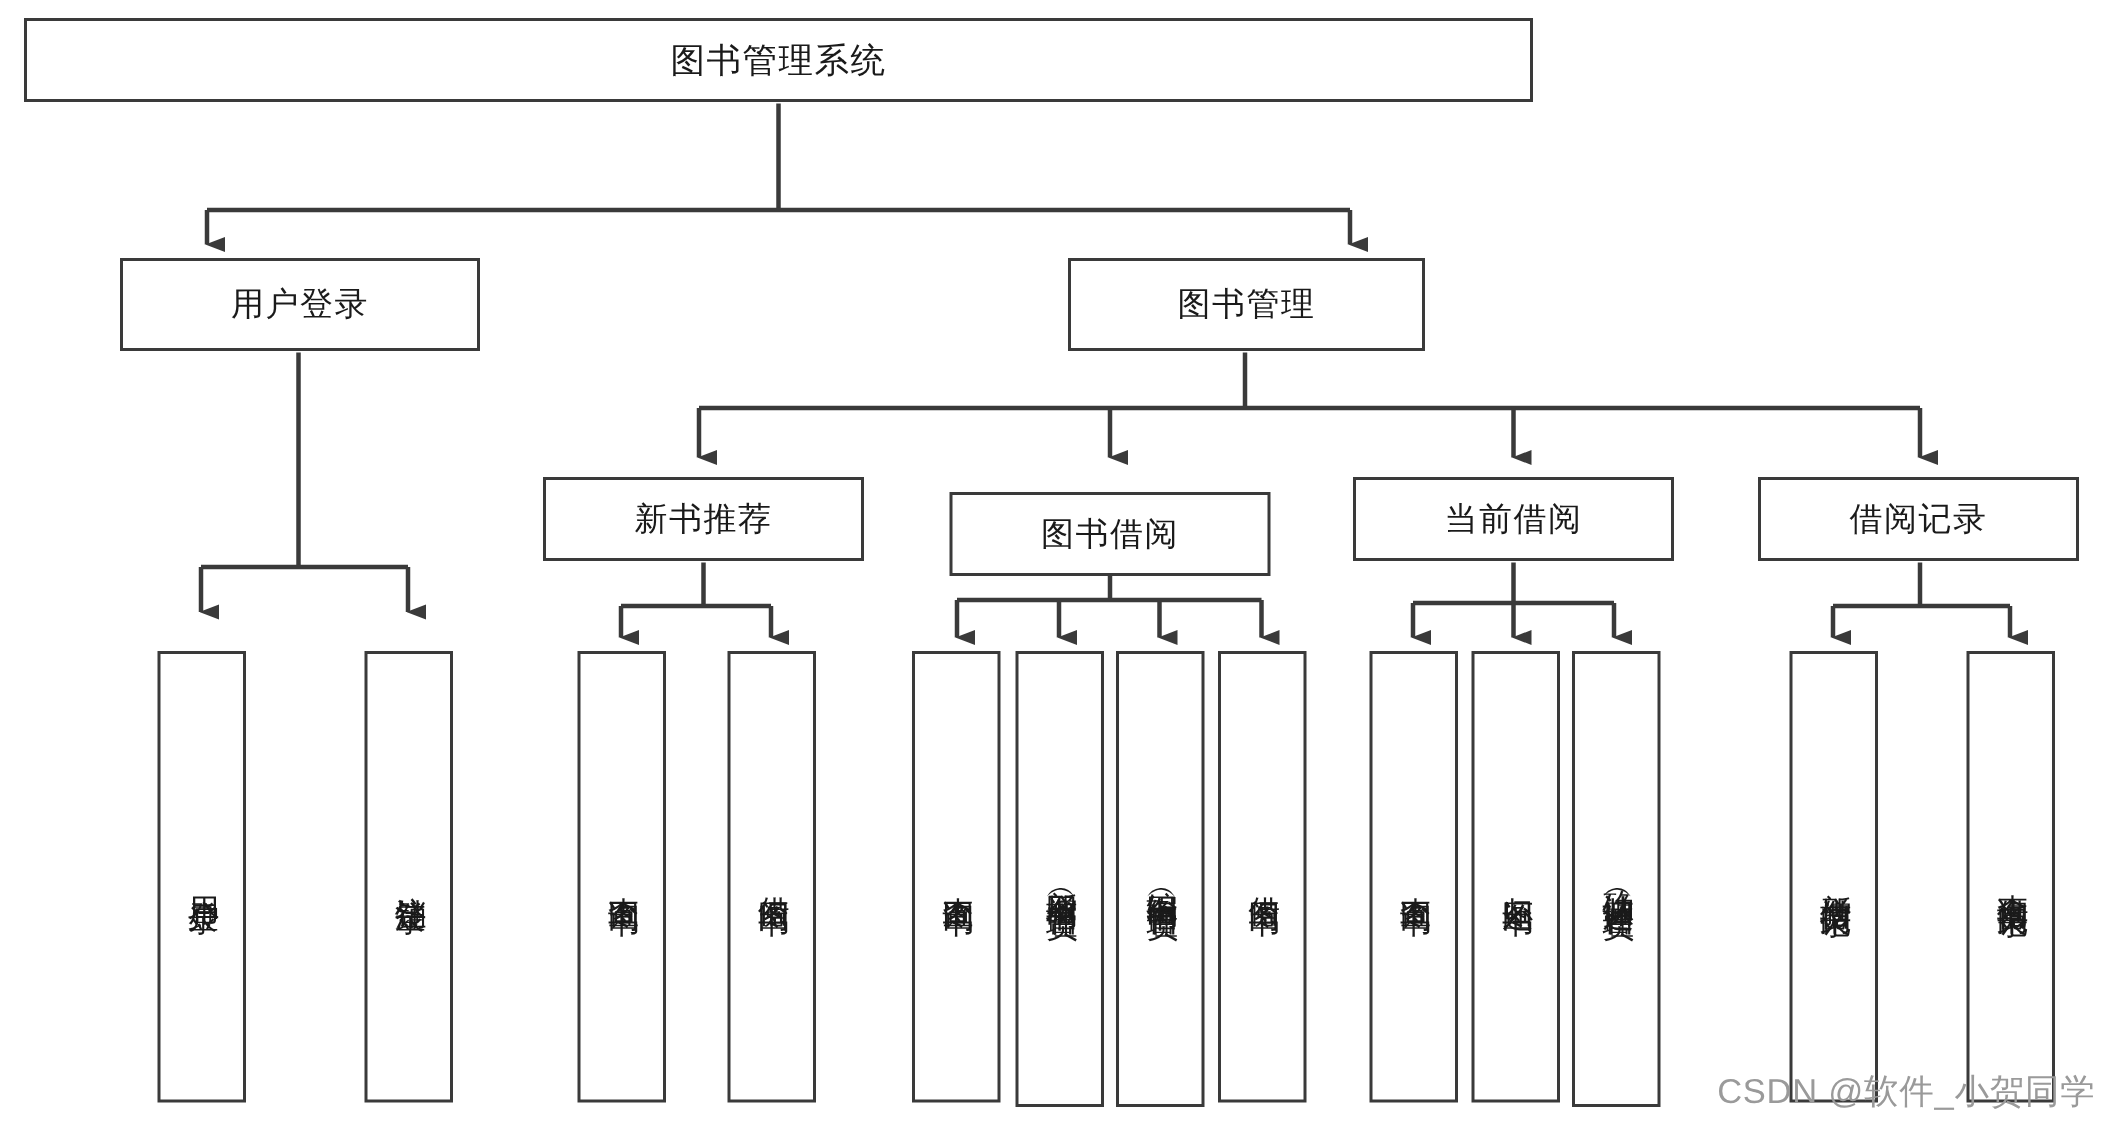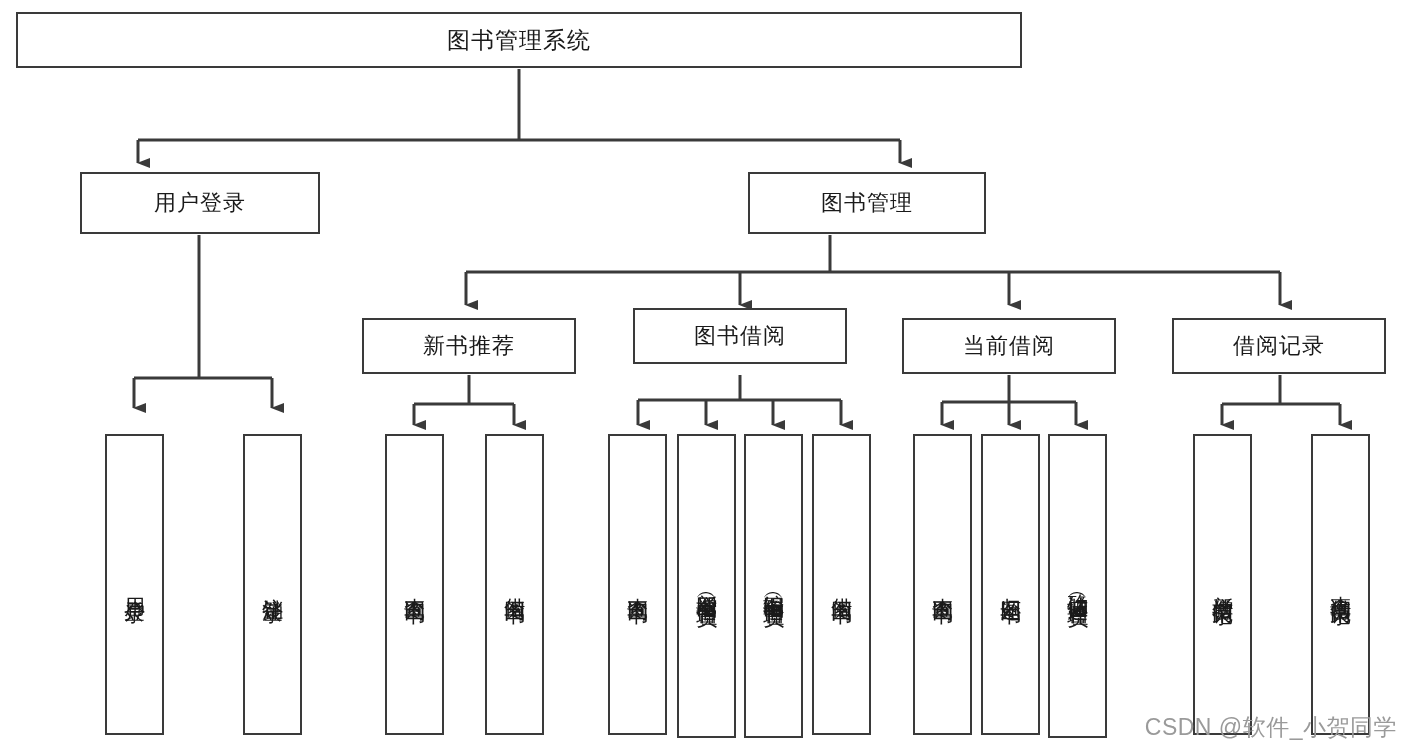--- a/index.html
+++ b/index.html
@@ -125,29 +125,29 @@
   </svg>
 
   <div class="node horiz" id="root-node" style="left:16px; top:12px; width:1006px; height:56px;">
     <span>图书管理系统</span>
   </div>
 
   <div class="node horiz" style="left:80px; top:172px; width:240px; height:62px;">
     <span>用户登录</span>
   </div>
 
-  <div class="node horiz" style="left:712px; top:172px; width:238px; height:62px;margin-left:36px;">
+  <div class="node horiz" style="left:712px; top:172px; width:238px; height:62px;">
     <span>图书管理</span>
   </div>
 
   <div class="node horiz" style="left:362px; top:318px; width:214px; height:56px;align-items:center;">
     <span>新书推荐</span>
   </div>
 
-  <div class="node horiz" style="left:633px; top:308px; width:214px; height:56px;">
+  <div class="node horiz" style="left:633px; top:328px; width:214px; height:56px;">
     <span>图书借阅</span>
   </div>
 
   <div class="node horiz" style="left:902px; top:318px; width:214px; height:56px;align-items:center;">
     <span>当前借阅</span>
   </div>
 
   <div class="node horiz" style="left:1172px; top:318px; width:214px; height:56px;">
     <span>借阅记录</span>
   </div>

